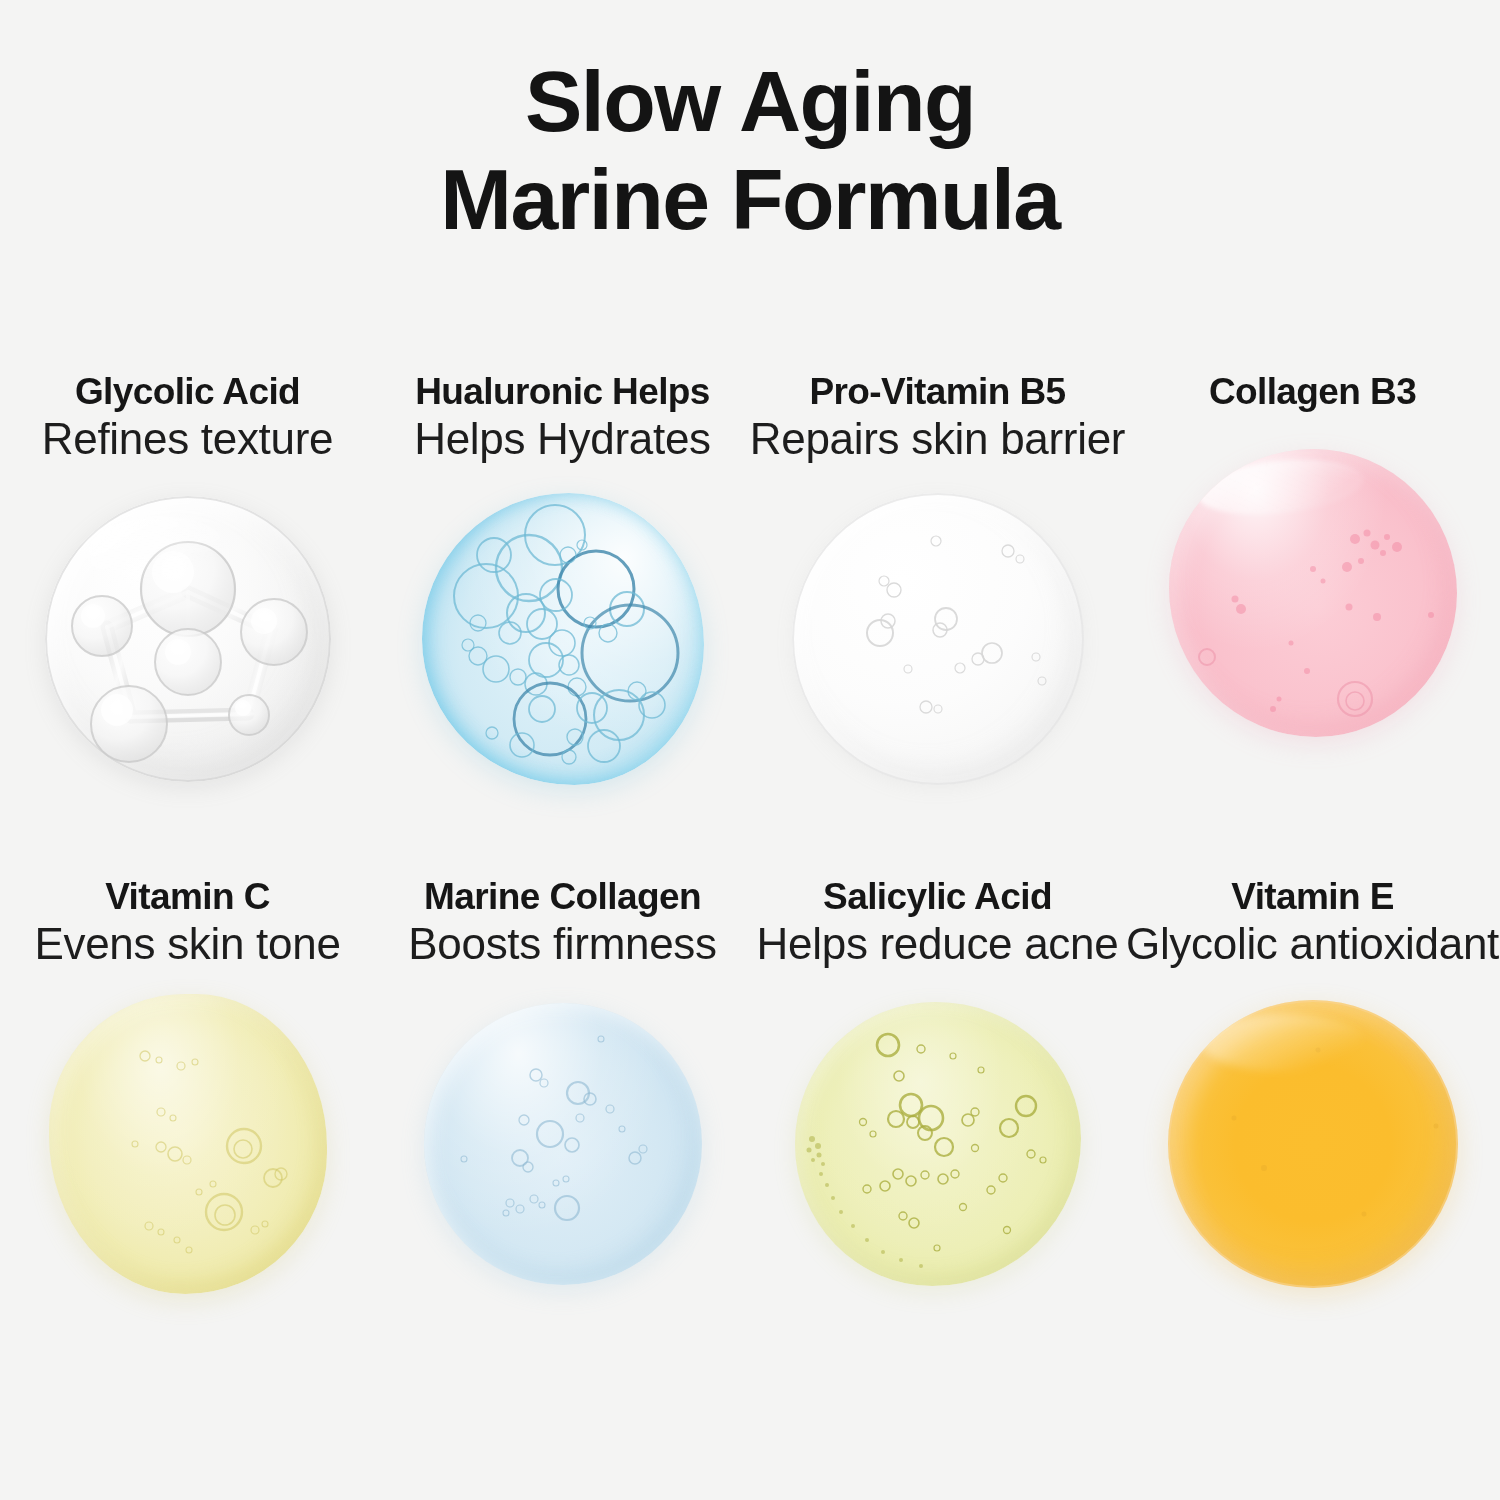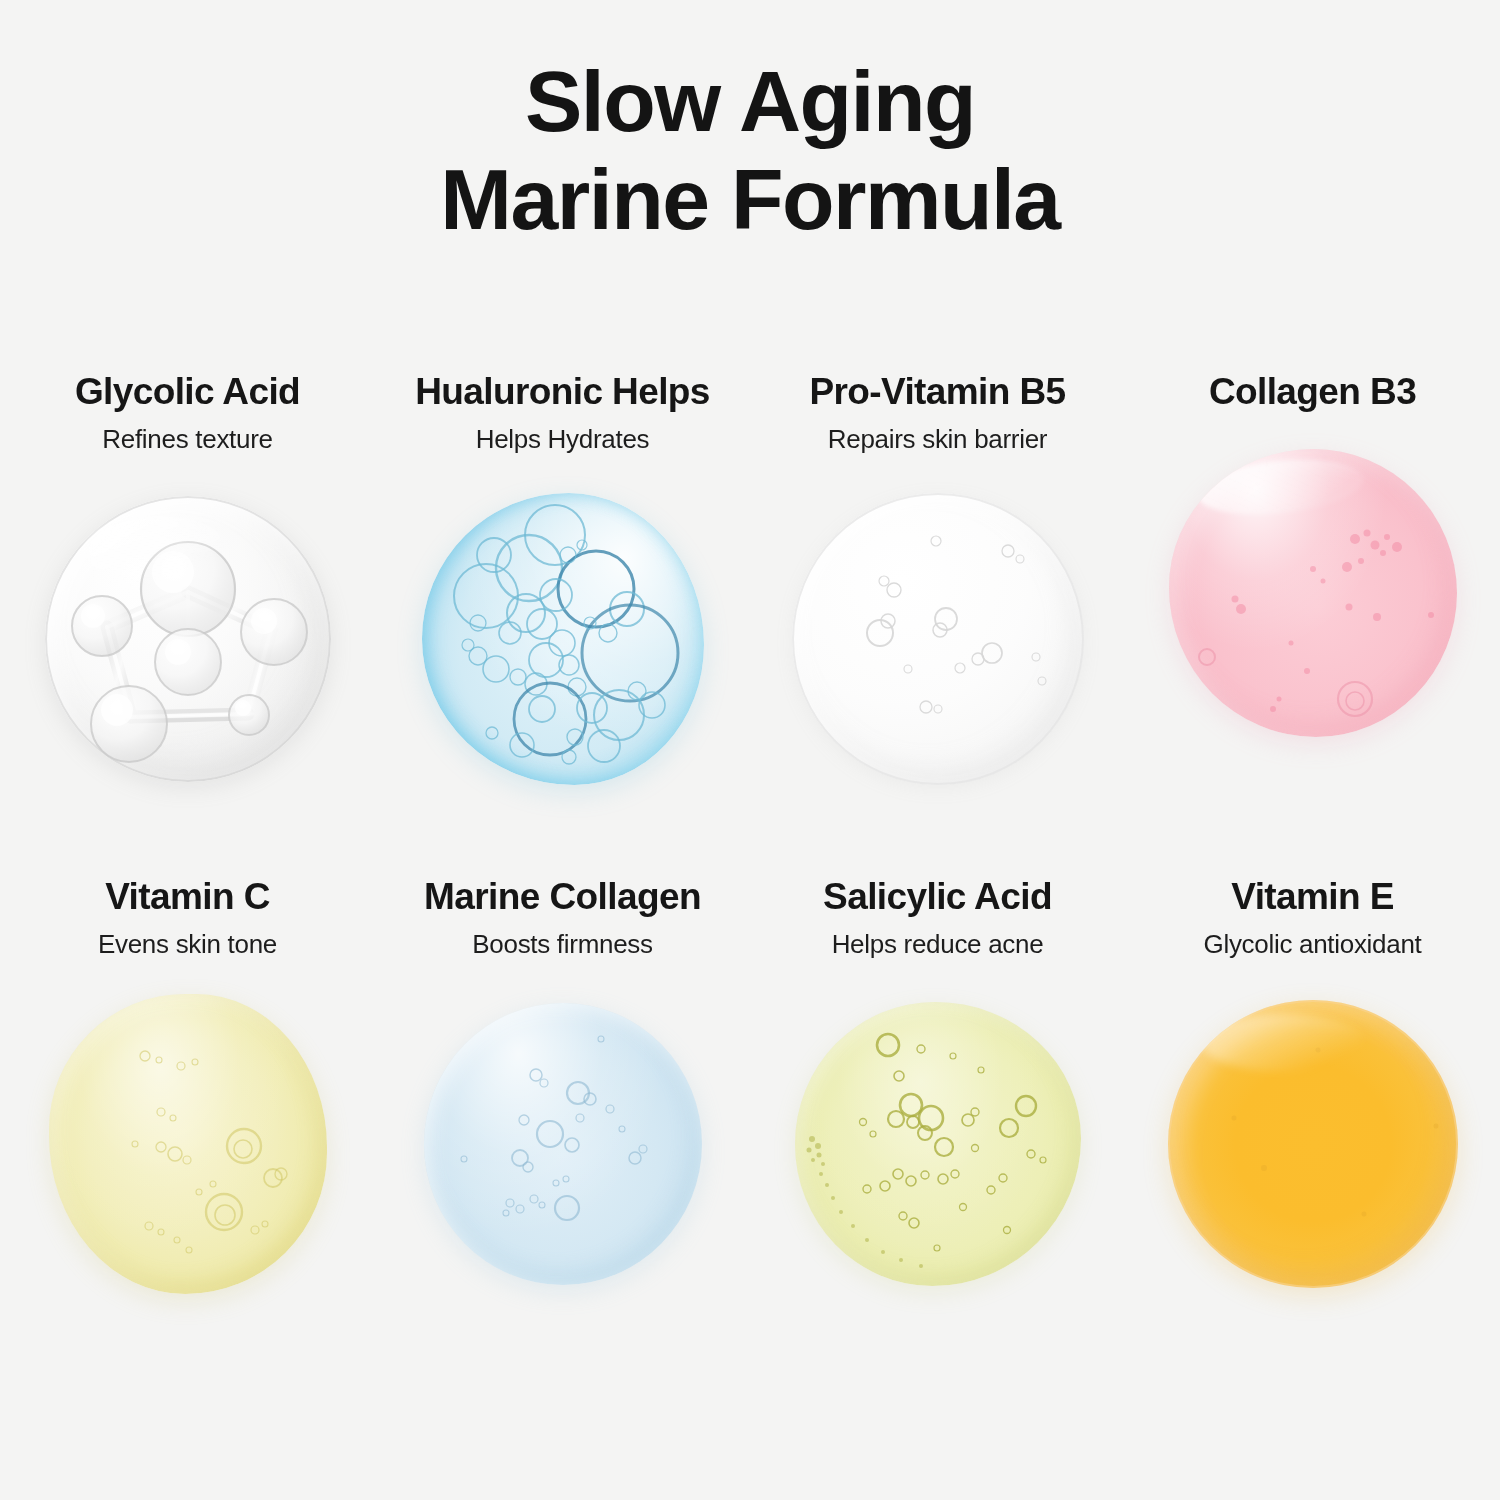--- a/index.html
+++ b/index.html
@@ -47,21 +47,21 @@
   .ing-name{
     font-weight:700;
     font-size:37px;
     line-height:44px;
     letter-spacing:-0.6px;
     color:#161616;
     white-space:nowrap;
   }
   .ing-desc{
     font-weight:400;
-    font-size:26px;
+    font-size:44px;
     line-height:42px;
     letter-spacing:-0.3px;
     color:#1d1d1d;
     white-space:nowrap;
     margin-top:4px;
   }
   .swatch-wrap{
     position:relative;
     width:300px;
     height:310px;

